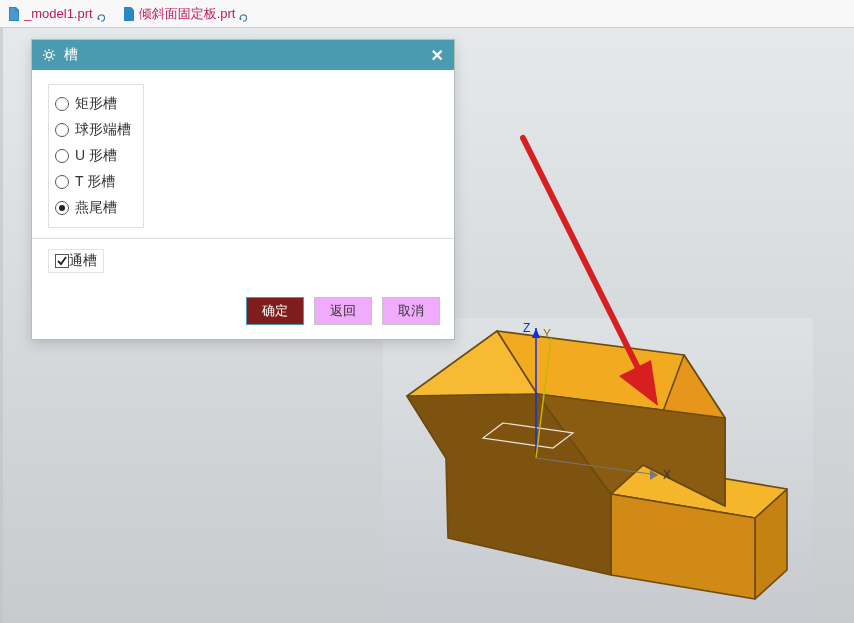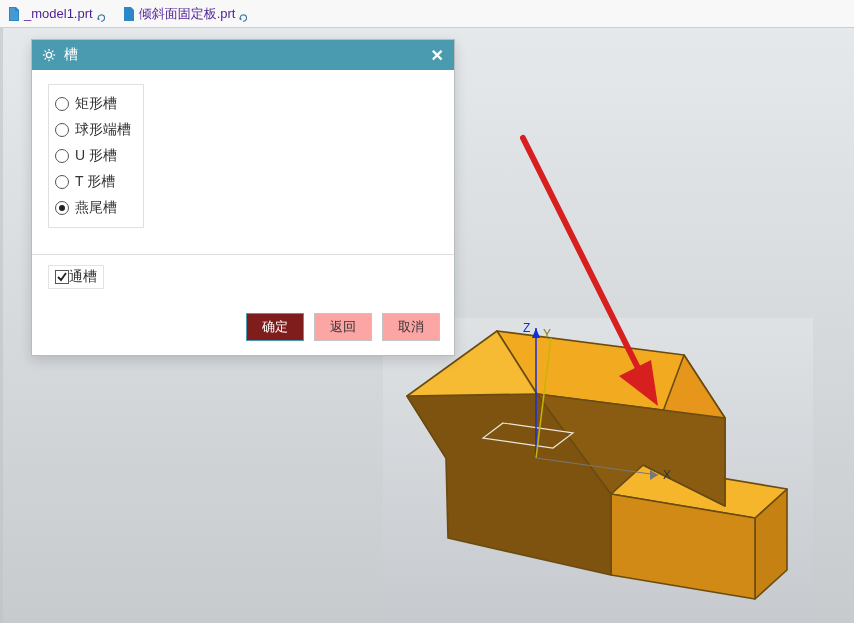--- a/index.html
+++ b/index.html
@@ -21,21 +21,21 @@
       z-index: 10;
     }
     .tab {
       display: flex;
       align-items: center;
       gap: 4px;
       padding: 0 10px 0 8px;
       height: 100%;
       cursor: pointer;
       position: relative;
-      color: #4c1d95;
+      color: #be185d;
       white-space: nowrap;
     }
     .tab.active {
       background: #4a9bb0;
       color: #fff;
     }
     .tab.active::after {
       content: '';
     }
     .tab .file-icon {
@@ -92,21 +92,21 @@
       font-size: 16px;
       font-weight: bold;
     }
     .dialog-body {
       padding: 14px 16px 14px 16px;
     }
     .radio-group {
       border: 1px solid #e0e0e0;
       display: inline-block;
       padding: 6px 12px 6px 6px;
-      margin-bottom: 20px;
+      margin-bottom: 4px;
     }
     .radio-item {
       display: flex;
       align-items: center;
       gap: 6px;
       padding: 4px 0;
       cursor: pointer;
       font-size: 14px;
       color: #333;
     }
@@ -152,21 +152,21 @@
     .buttons {
       display: flex;
       justify-content: flex-end;
       gap: 10px;
       padding: 10px 14px 14px 14px;
     }
     .btn {
       min-width: 58px;
       height: 28px;
       border: 1px solid #c4c4c4;
-      background: #fca5a5;
+      background: #f0abfc;
       color: #333;
       font-size: 13px;
       cursor: pointer;
       display: inline-flex;
       align-items: center;
       justify-content: center;
     }
     .btn.primary {
       background: #7f1d1d;
       border-color: #4a9bb0;

